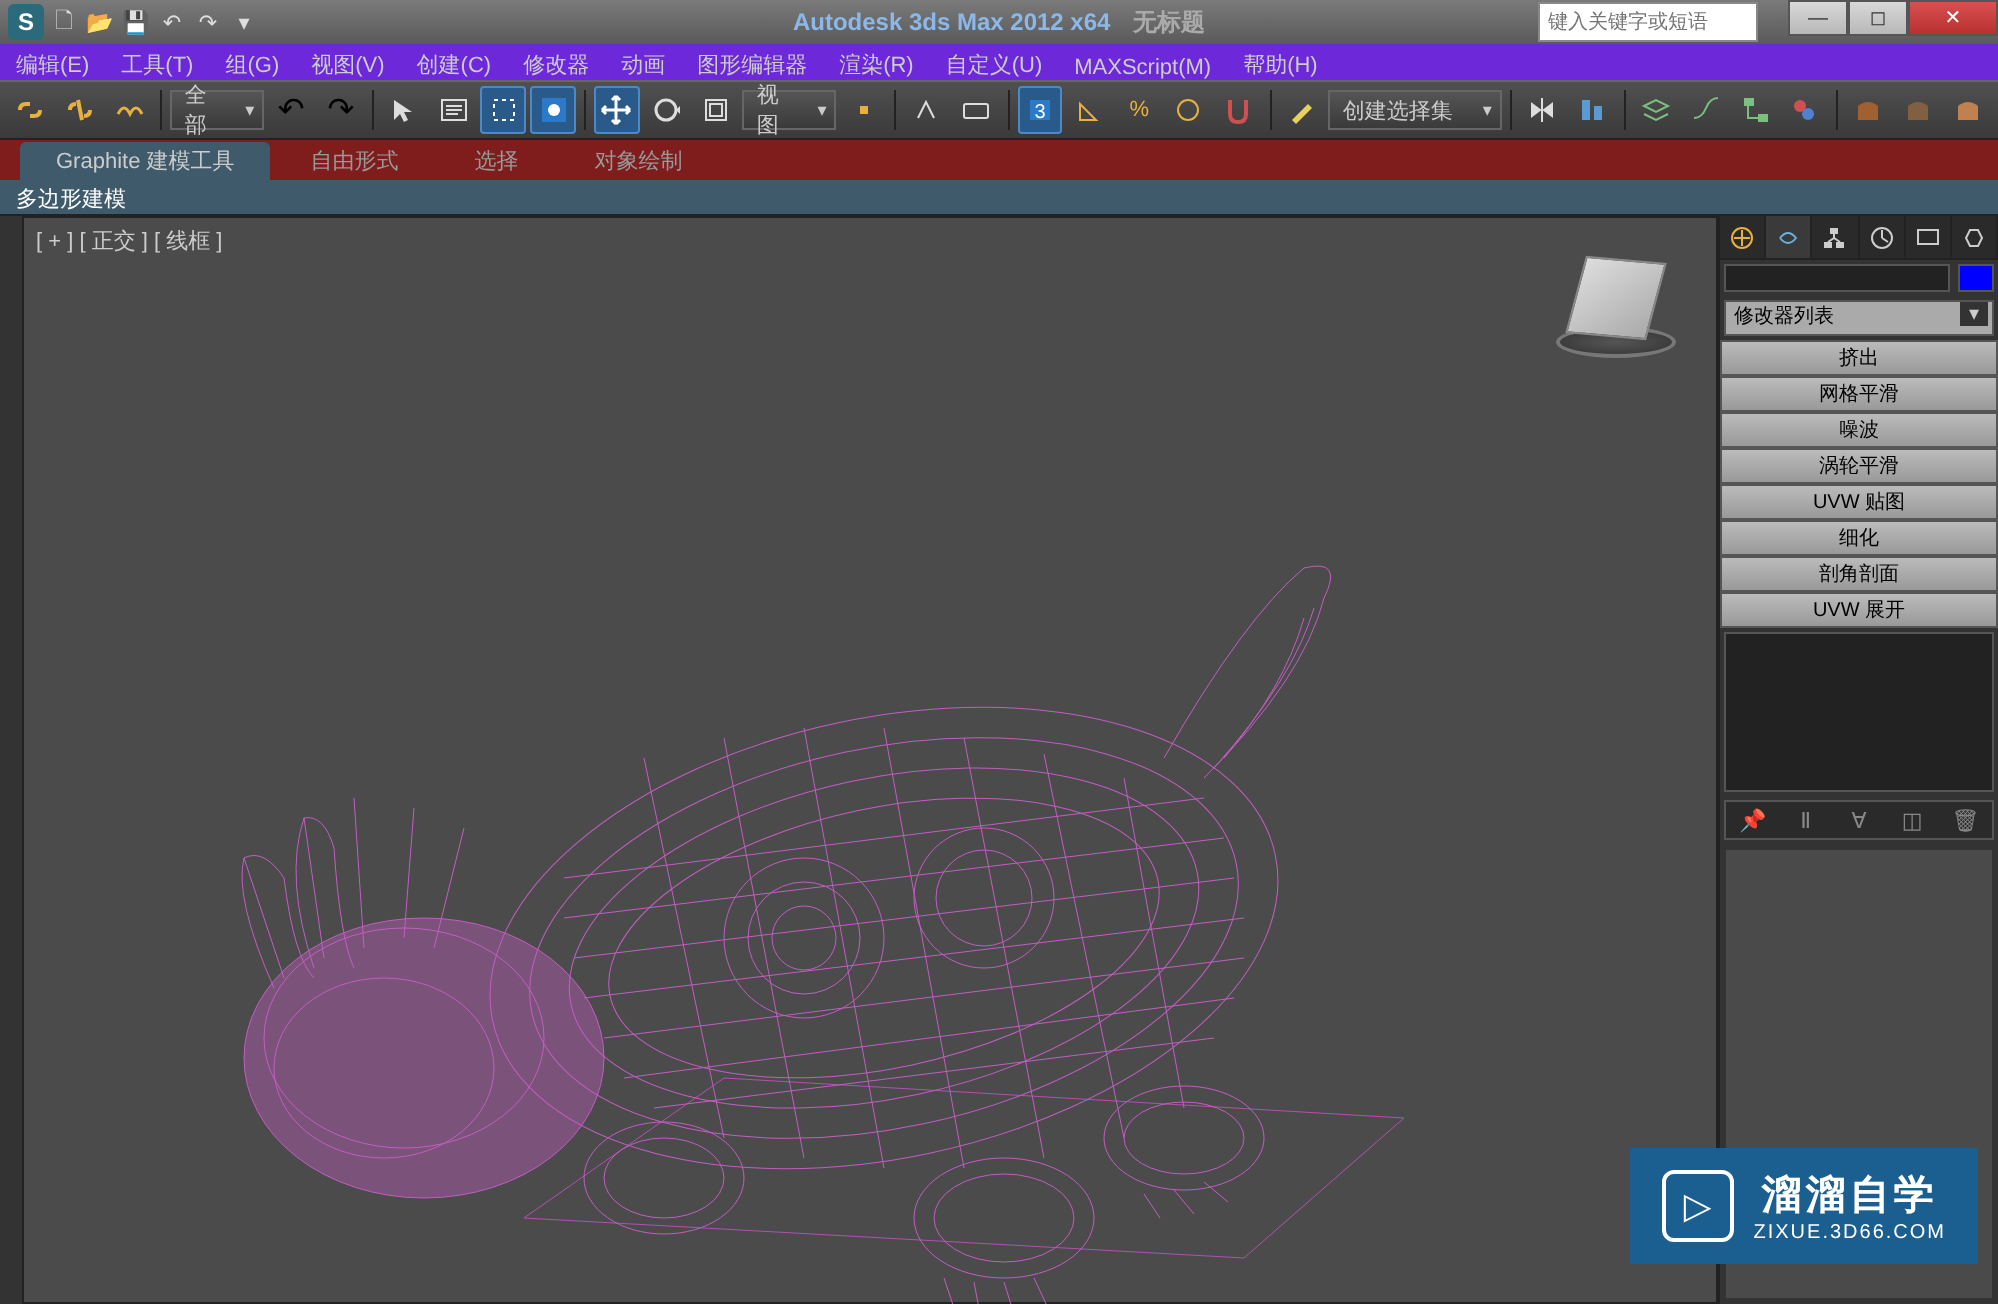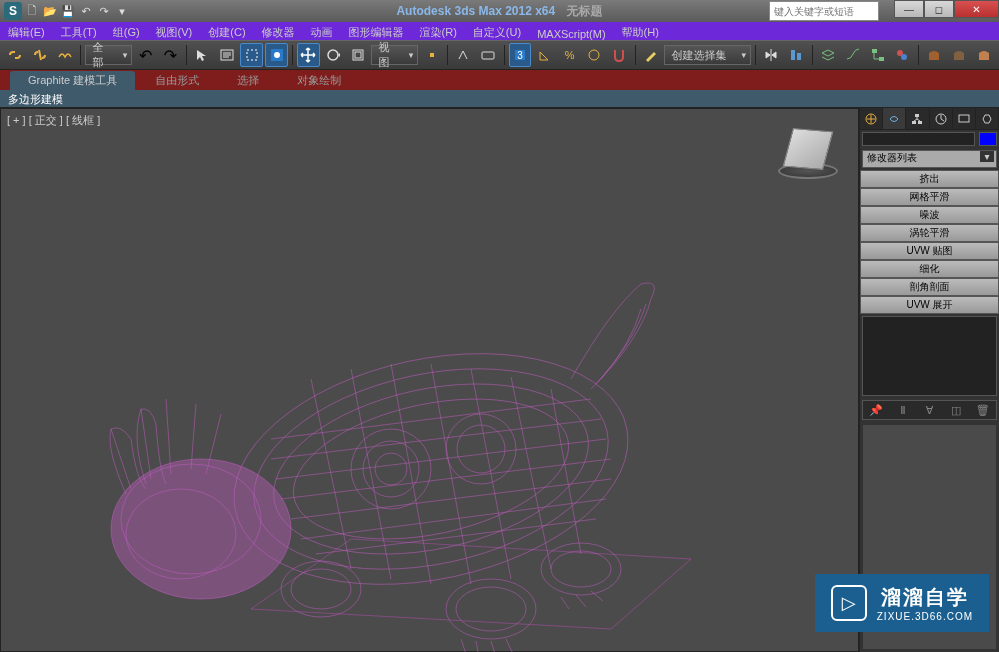--- a/index.html
+++ b/index.html
@@ -26,21 +26,21 @@
 .tb-btn.active { background: #2a5a8a; border-color: #4a8aca; }
 .tb-sep { width: 1px; height: 20px; background: #222; margin: 0 2px; }
 .tb-dropdown { height: 20px; background: linear-gradient(#555,#3a3a3a); border: 1px solid #666; color: #ccc; font-size: 11px; padding: 0 18px 0 6px; display: flex; align-items: center; position: relative; }
 .tb-dropdown::after { content: "▾"; position: absolute; right: 4px; font-size: 9px; }
 
 .ribbon-tabs { height: 20px; background: #7f1d1d; display: flex; align-items: end; padding-left: 10px; }
 .ribbon-tab { padding: 2px 18px; font-size: 11px; color: #ccc; background: #3f5a6a; border-radius: 3px 3px 0 0; margin-right: 2px; cursor: pointer; }
 .ribbon-tab.inactive { background: transparent; color: #999; }
 .ribbon-sub { height: 18px; background: #3f5a6a; color: #fff; font-size: 11px; padding: 2px 8px; border-bottom: 1px solid #222; }
 
-.workspace { display: flex; height: calc(100% - 108px); }
+.workspace { display: flex; height: calc(100% - 108px); padding-left: 11px; }
 .viewport { flex: 1; background: #4b4b4b; position: relative; border: 1px solid #222; }
 .viewport-label { position: absolute; top: 4px; left: 6px; color: #ccc; font-size: 11px; }
 .viewcube { position: absolute; top: 20px; right: 20px; width: 60px; height: 60px; }
 .viewcube-cube { width: 40px; height: 40px; margin: 0 auto; background: linear-gradient(135deg,#ddd,#aaa); transform: rotate(15deg) skewY(-10deg); border: 1px solid #888; }
 .viewcube-ring { width: 60px; height: 16px; border: 2px solid #777; border-radius: 50%; margin-top: -6px; background: radial-gradient(#555,#333); }
 
 .mesh-svg { position: absolute; top: 80px; left: 50px; width: 700px; height: 480px; }
 
 .command-panel { width: 140px; background: #333; border-left: 1px solid #222; display: flex; flex-direction: column; }
 .cp-tabs { height: 22px; background: #2a2a2a; display: flex; border-bottom: 1px solid #222; }

